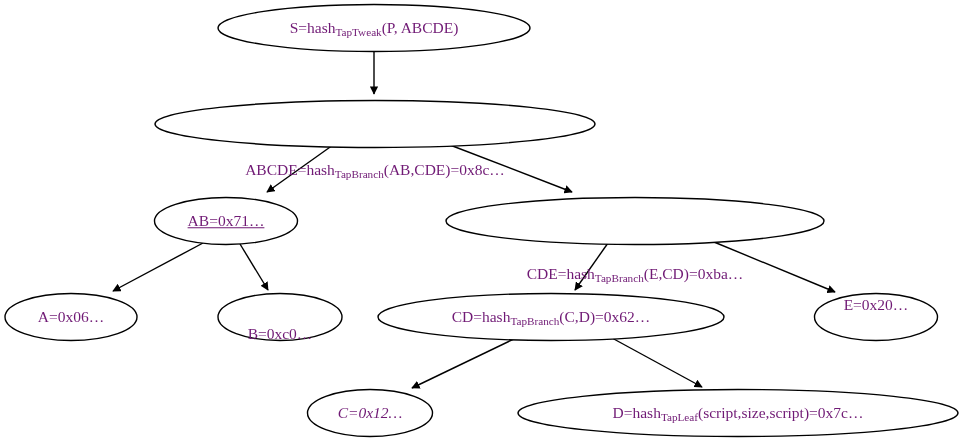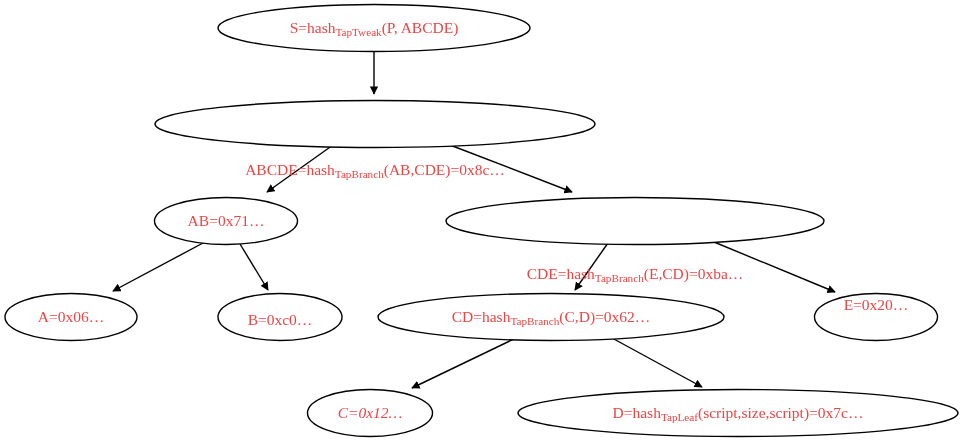--- a/index.html
+++ b/index.html
@@ -22,21 +22,21 @@
     top: 0;
     width: 965px;
     height: 443px;
   }
   .node-label {
     position: absolute;
     transform: translate(-50%, -50%);
     white-space: nowrap;
     font-family: "Liberation Serif", "DejaVu Serif", serif;
     font-size: 15.5px;
-    color: #ef4444;
+    color: #701a75;
     line-height: 1;
     letter-spacing: 0px;
     pointer-events: none;
   }
   .node-label sub {
     font-size: 11.2px;
     line-height: 0;
     vertical-align: -0.28em;
     letter-spacing: 0px;
   }
@@ -80,27 +80,27 @@
         <ellipse cx="370" cy="413" rx="62.5" ry="23.5" fill="#ffffff" stroke="#000000" stroke-width="1.4"></ellipse>
         <ellipse cx="738" cy="413" rx="220" ry="23.5" fill="#ffffff" stroke="#000000" stroke-width="1.4"></ellipse>
       </g>
   </svg>
 
   <div id="labels-layer">
       <div class="node-label" style="left: 374px; top: 28px;"><span>S=hash</span><sub>TapTweak</sub><span>(P, ABCDE)</span></div>
       <div class="node-hit" style="left: 374px; top: 28px; width: 312px; height: 47px;"></div>
       <div class="node-label" style="left: 375px; top: 124px; margin-top: 46px;"><span>ABCDE=hash</span><sub>TapBranch</sub><span>(AB,CDE)=0x8c…</span></div>
       <div class="node-hit" style="left: 375px; top: 124px; width: 440px; height: 47px;"></div>
-      <div class="node-label" style="left: 226px; top: 221px;"><span>AB=0x71…</span></div>
+      <div class="node-label" style="left: 226px; top: 221px; text-decoration: underline;"><span>AB=0x71…</span></div>
       <div class="node-hit" style="left: 226px; top: 221px; width: 143px; height: 47px;"></div>
       <div class="node-label" style="left: 635px; top: 226px; margin-top: 48px;"><span>CDE=hash</span><sub>TapBranch</sub><span>(E,CD)=0xba…</span></div>
       <div class="node-hit" style="left: 635px; top: 221px; width: 378px; height: 47px;"></div>
       <div class="node-label" style="left: 71px; top: 317px; text-align: right;"><span>A=0x06…</span></div>
       <div class="node-hit" style="left: 71px; top: 317px; width: 132px; height: 47px;"></div>
-      <div class="node-label" style="left: 280px; top: 320px;"><span>B=0xc0…</span></div>
+      <div class="node-label" style="left: 280px; top: 334px;"><span>B=0xc0…</span></div>
       <div class="node-hit" style="left: 280px; top: 317px; width: 124px; height: 47px;"></div>
       <div class="node-label" style="left: 551px; top: 317px;"><span>CD=hash</span><sub>TapBranch</sub><span>(C,D)=0x62…</span></div>
       <div class="node-hit" style="left: 551px; top: 317px; width: 346px; height: 47px;"></div>
       <div class="node-label" style="left: 876px; top: 305px;"><span>E=0x20…</span></div>
       <div class="node-hit" style="left: 876px; top: 317px; width: 123px; height: 47px;"></div>
       <div class="node-label" style="left: 370px; top: 413px; font-style: italic;"><span>C=0x12…</span></div>
       <div class="node-hit" style="left: 370px; top: 413px; width: 125px; height: 47px;"></div>
       <div class="node-label" style="left: 738px; top: 413px;"><span>D=hash</span><sub>TapLeaf</sub><span>(script,size,script)=0x7c…</span></div>
       <div class="node-hit" style="left: 738px; top: 413px; width: 440px; height: 47px;"></div>
     </div>

